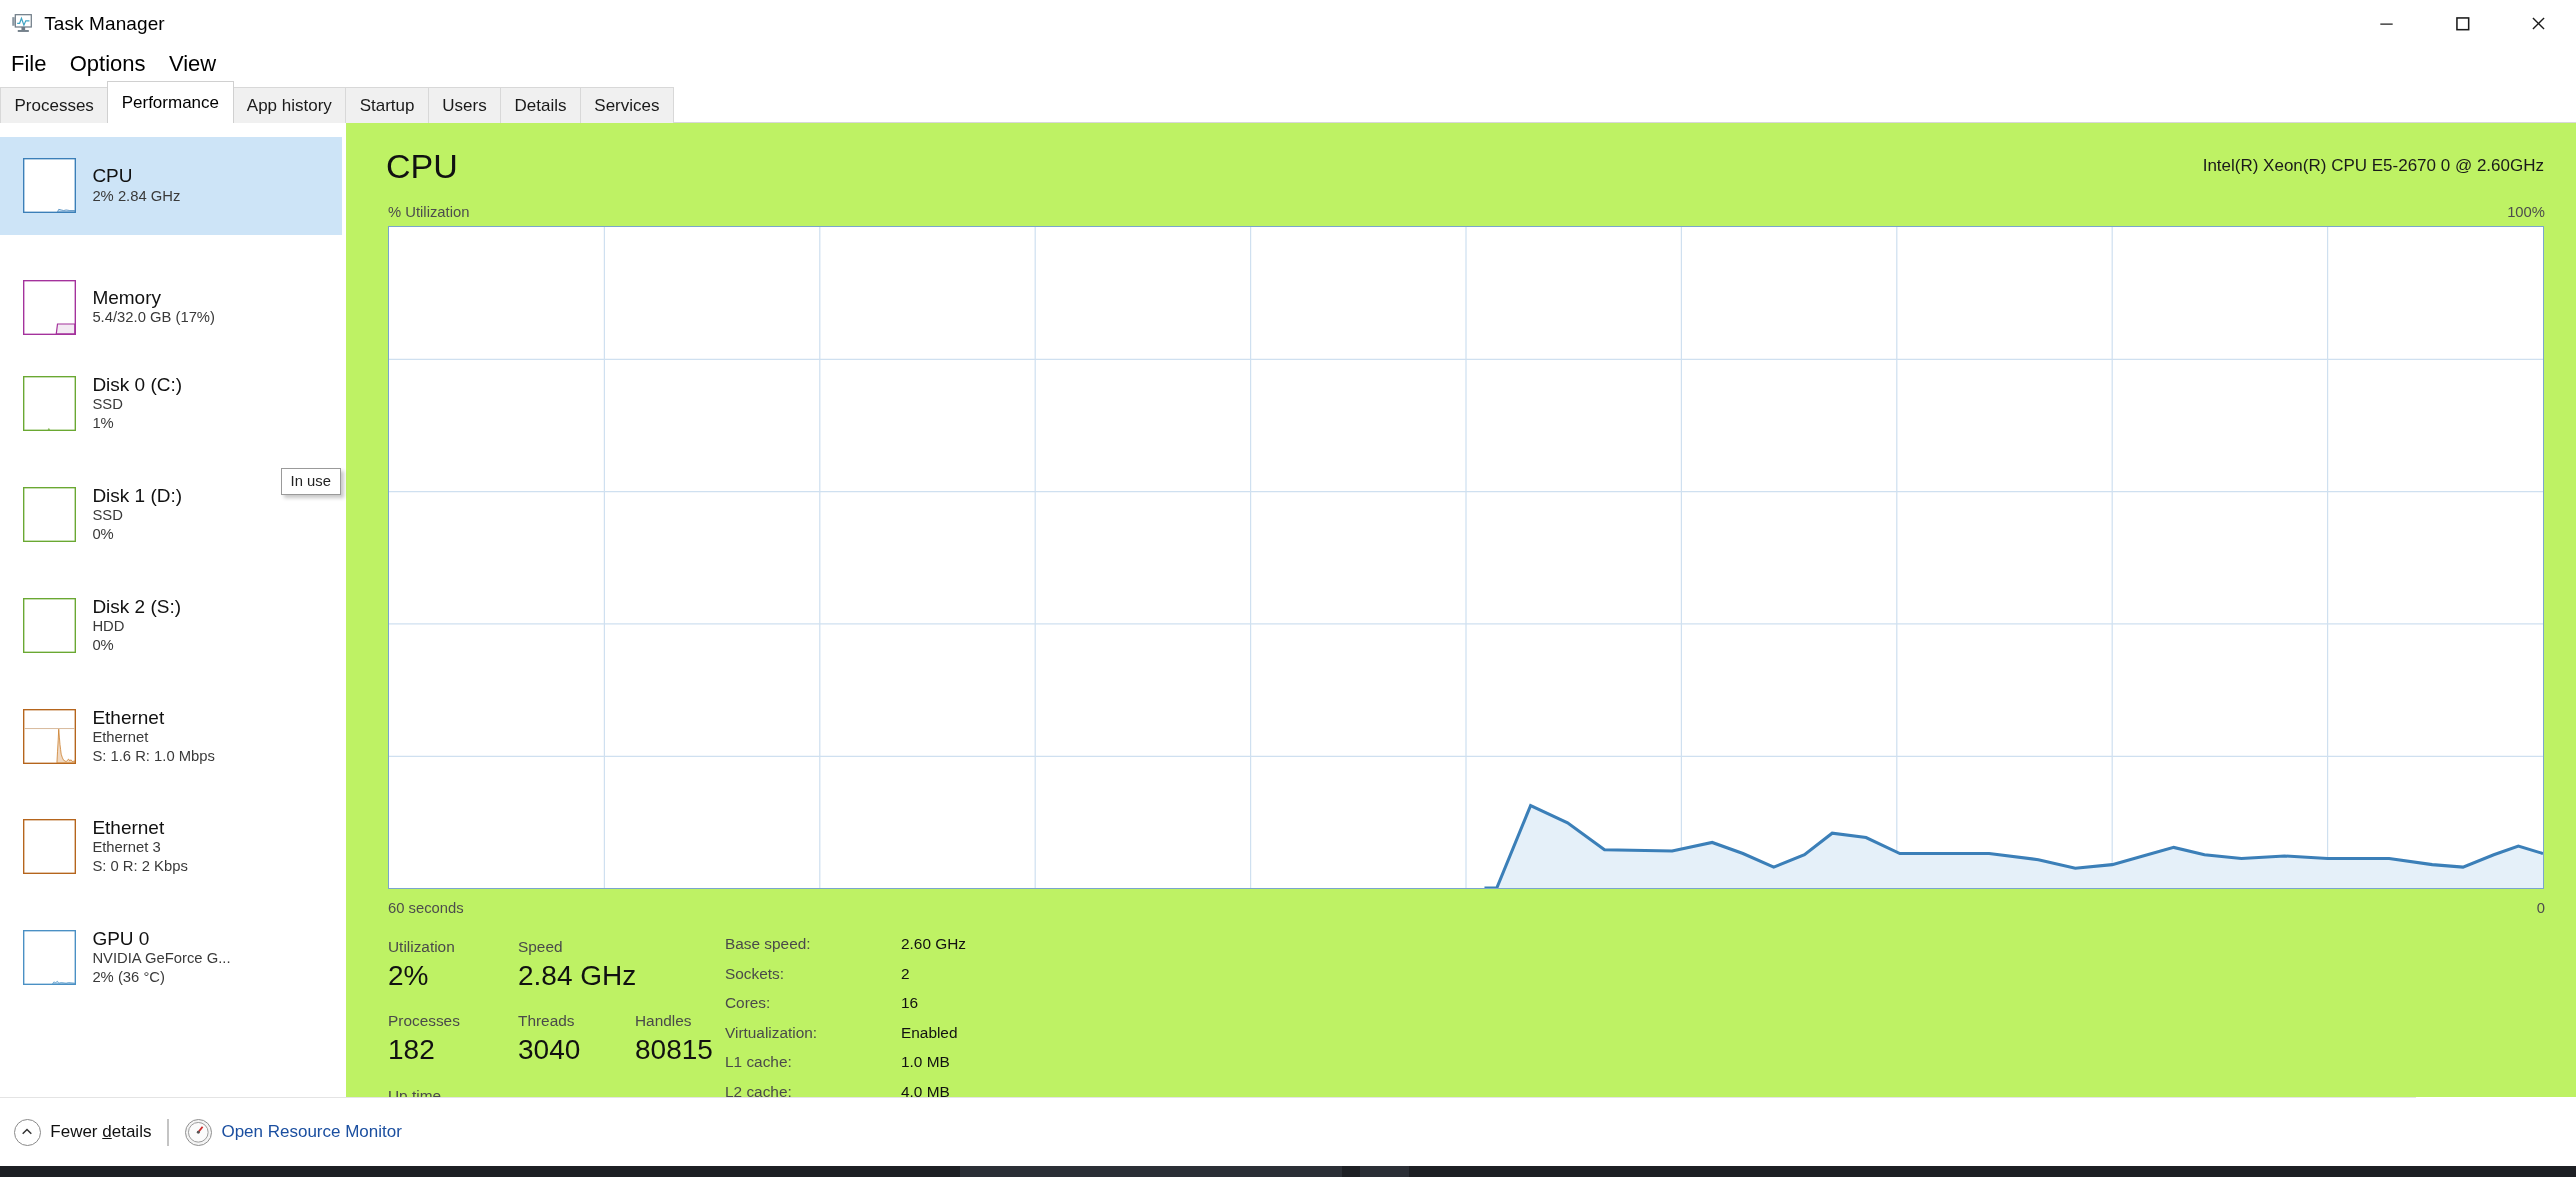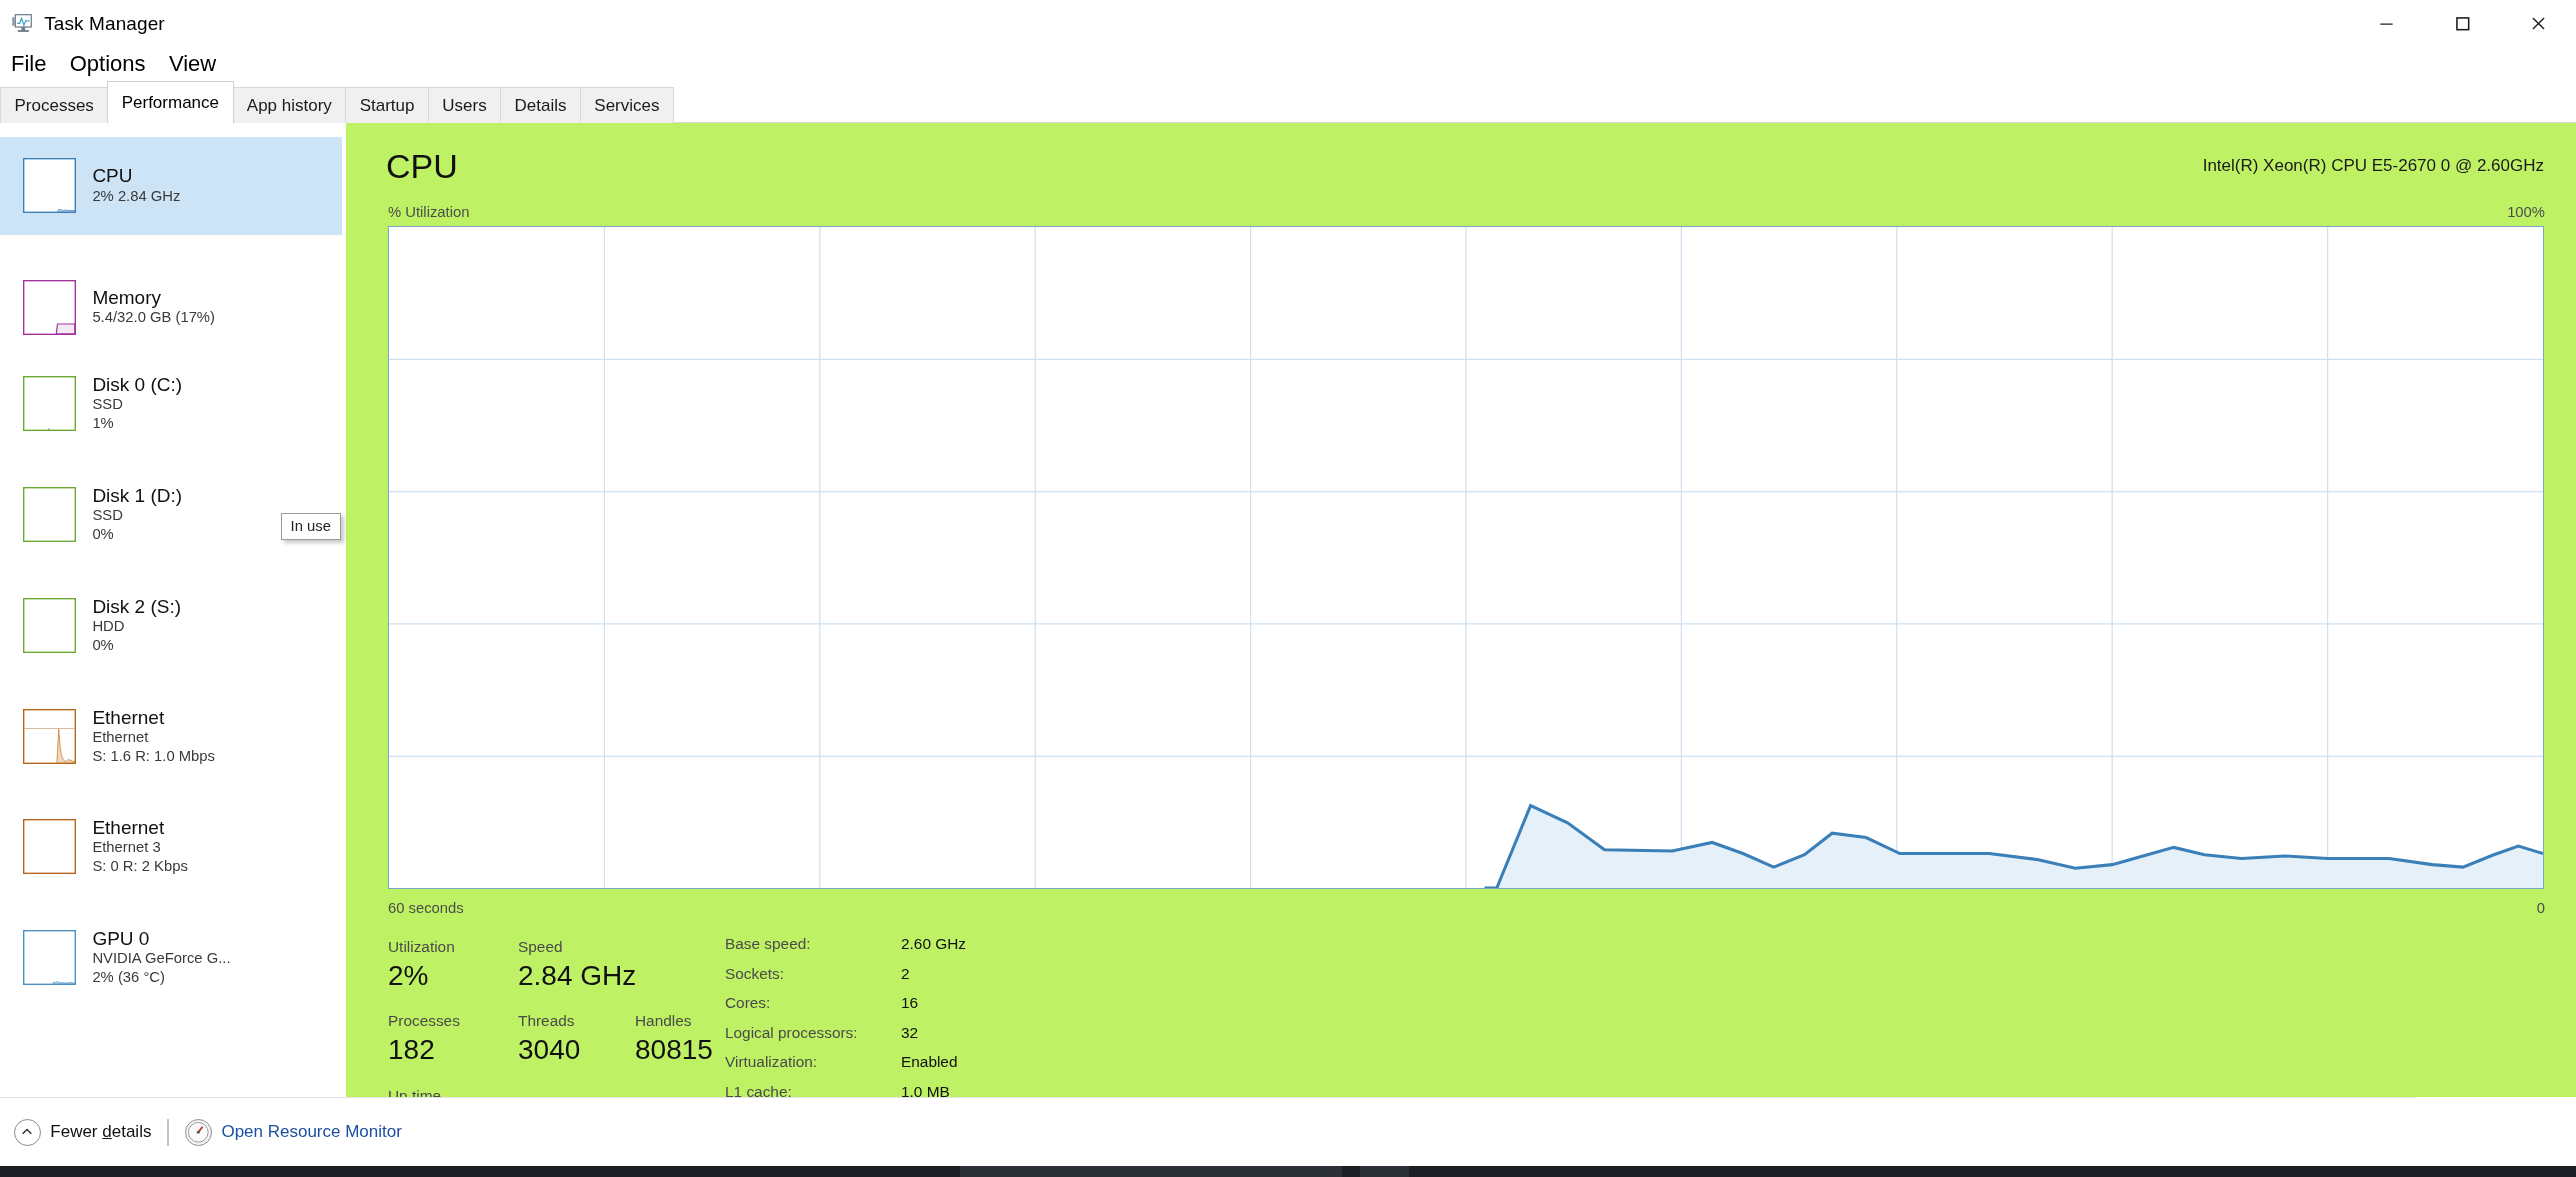--- a/index.html
+++ b/index.html
@@ -85,21 +85,21 @@
   .side-text { display: flex; flex-direction: column; justify-content: center; }
   .side-title { font-size: 19px; color: #111; line-height: 1.15; }
   .side-sub { font-size: 14.8px; color: #3a3a3a; line-height: 1.28; }
 
   
   .tooltip {
     position: absolute; left: 281px; top: 345px;
     background: #ffffff; border: 1.2px solid #9a9a9a;
     padding: 3.7px 8.6px 4.9px 8.6px; font-size: 14.8px; color: #222;
     box-shadow: 3.1px 3.1px 3.7px rgba(0,0,0,0.22);
-    z-index: 20; white-space: nowrap; margin-top: 45px;
+    z-index: 20; white-space: nowrap;
   }
 
   
   .panel {
     position: absolute; left: 347px; top: 0; width: 2229px; height: 974px;
   }
   .panel-head {
     position: absolute; left: 39px; top: 18.5px; right: 32px; height: 49px;
     display: flex; align-items: center; justify-content: space-between;
   }
@@ -466,24 +466,20 @@
         </div>
         <div class="spec-row">
           <div class="spec-key">Sockets:</div>
           <div class="spec-val">2</div>
         </div>
         <div class="spec-row">
           <div class="spec-key">Cores:</div>
           <div class="spec-val">16</div>
         </div>
         <div class="spec-row">
-          <div class="spec-key">Logical processors:</div>
-          <div class="spec-val">32</div>
-        </div>
-        <div class="spec-row">
           <div class="spec-key">Virtualization:</div>
           <div class="spec-val">Enabled</div>
         </div>
         <div class="spec-row">
           <div class="spec-key">L1 cache:</div>
           <div class="spec-val">1.0 MB</div>
         </div>
         <div class="spec-row">
           <div class="spec-key">L2 cache:</div>
           <div class="spec-val">4.0 MB</div>

